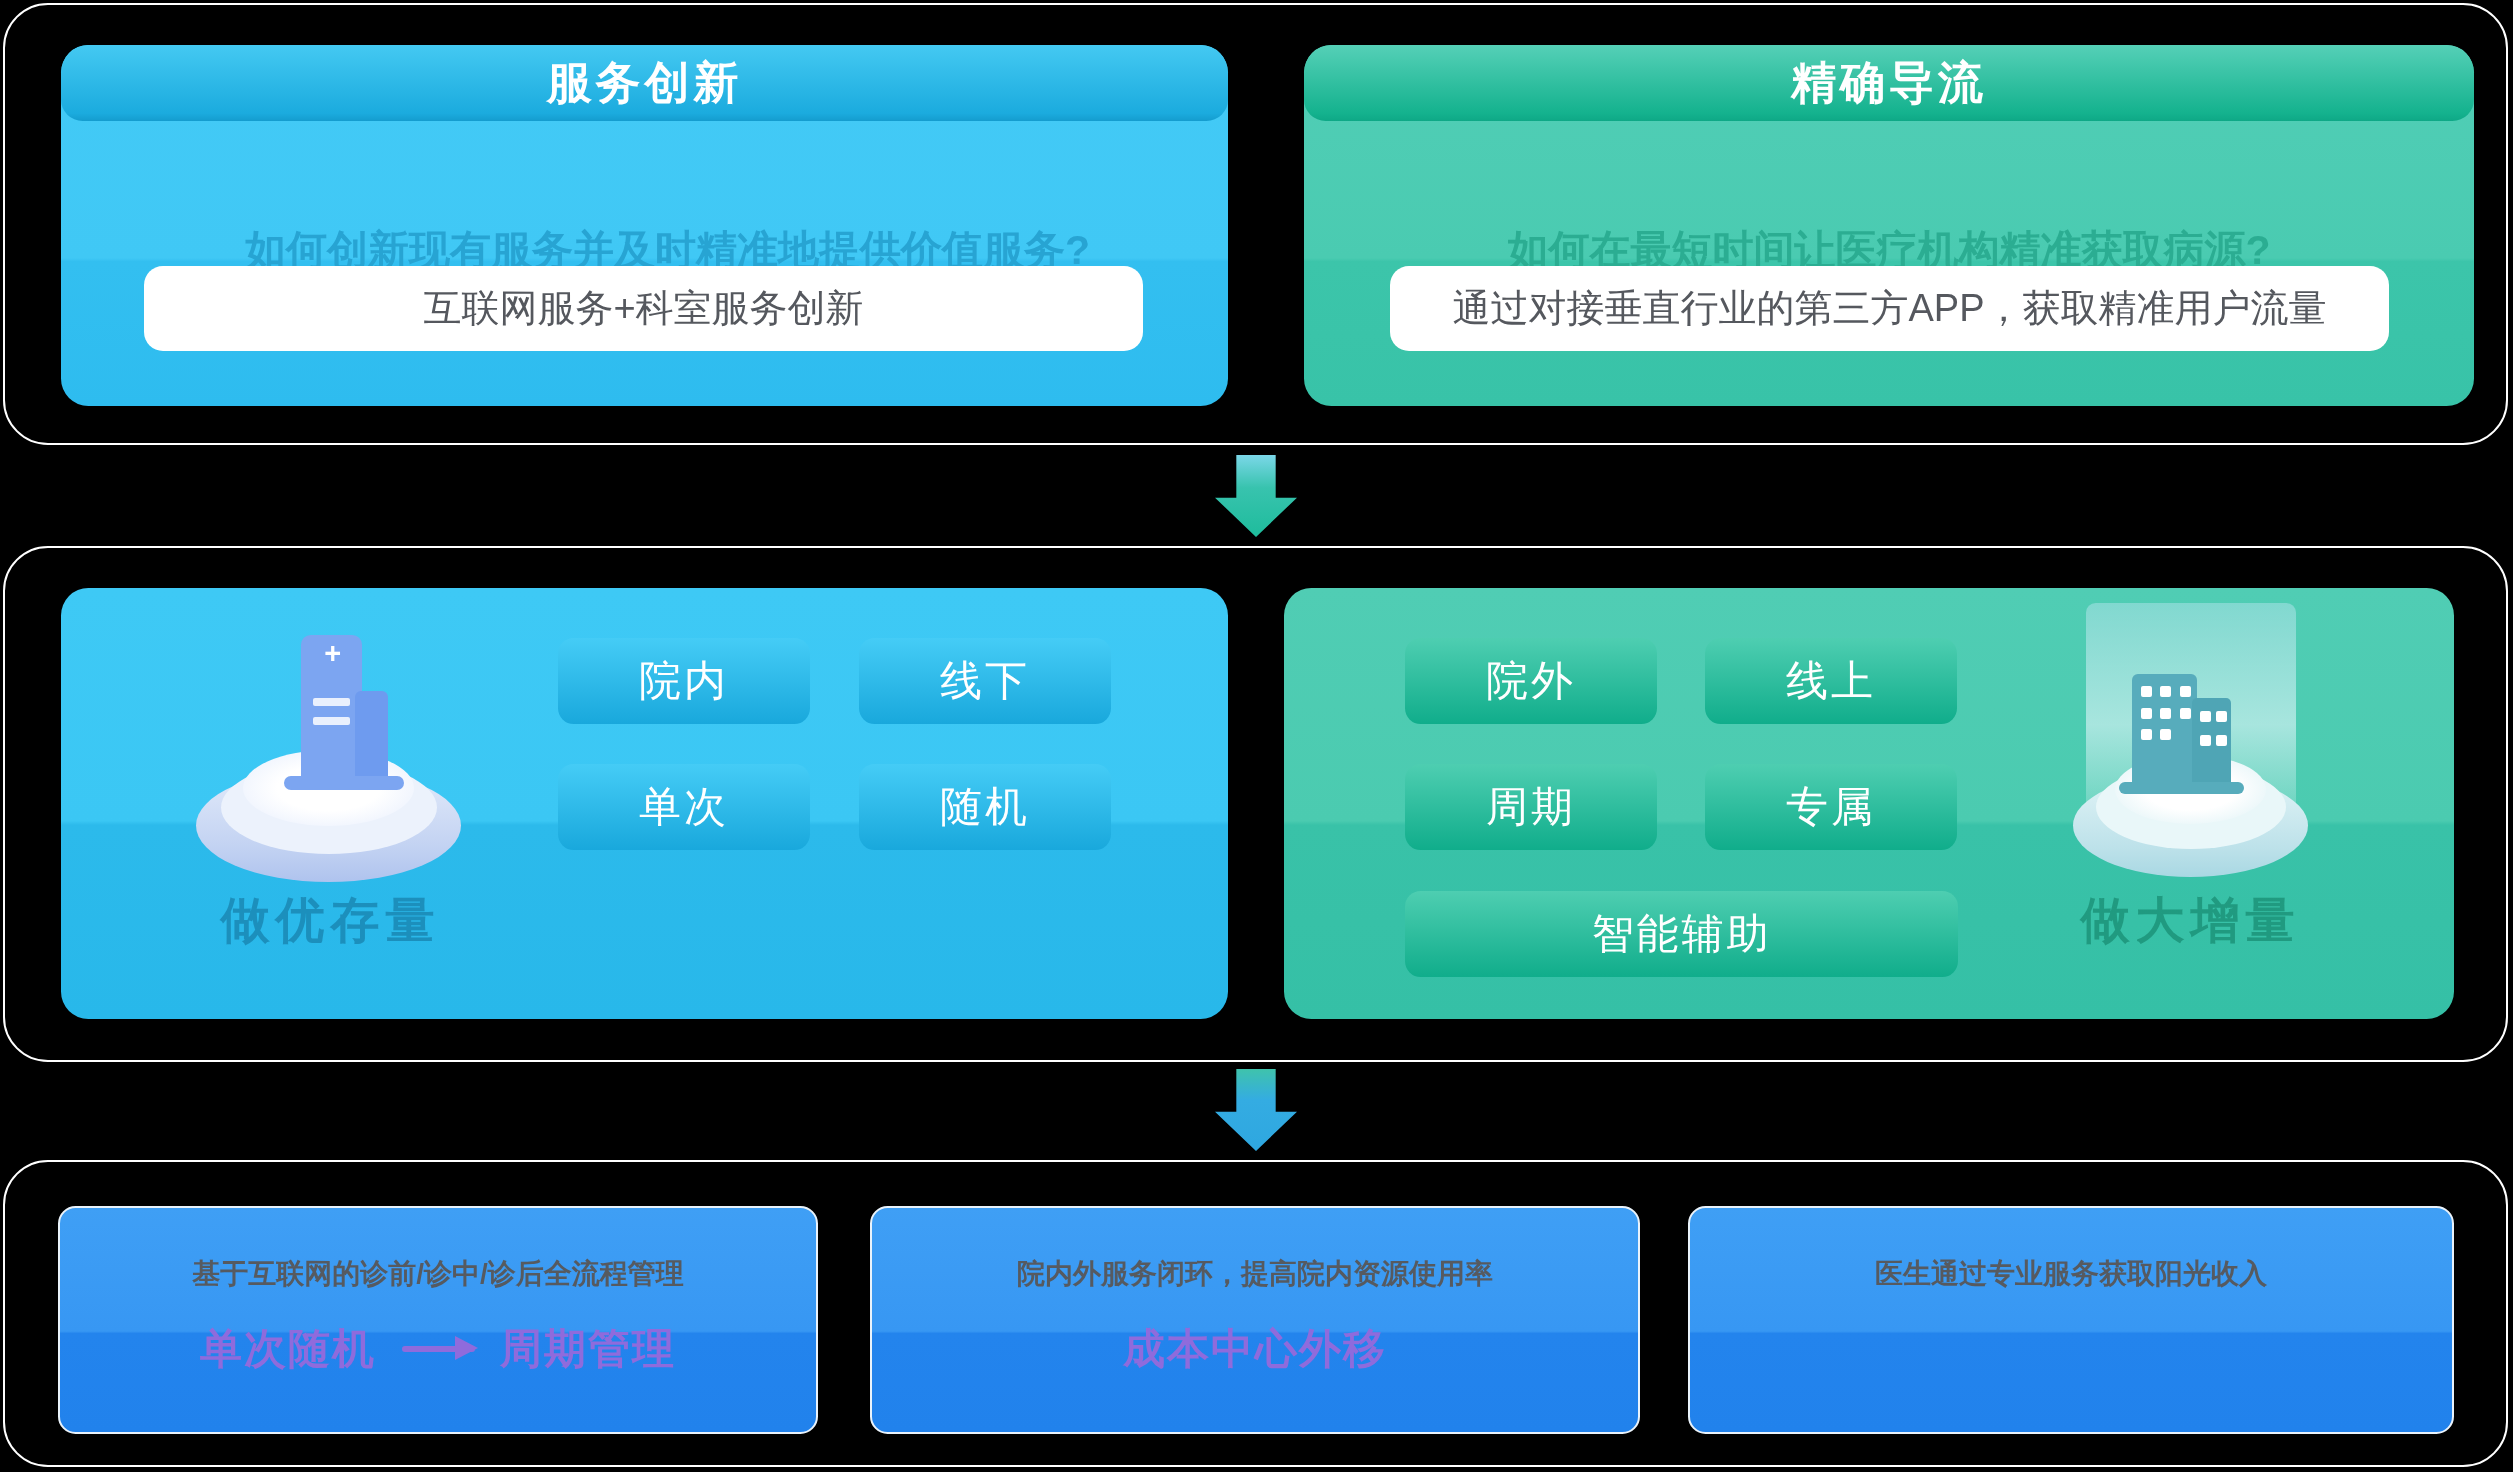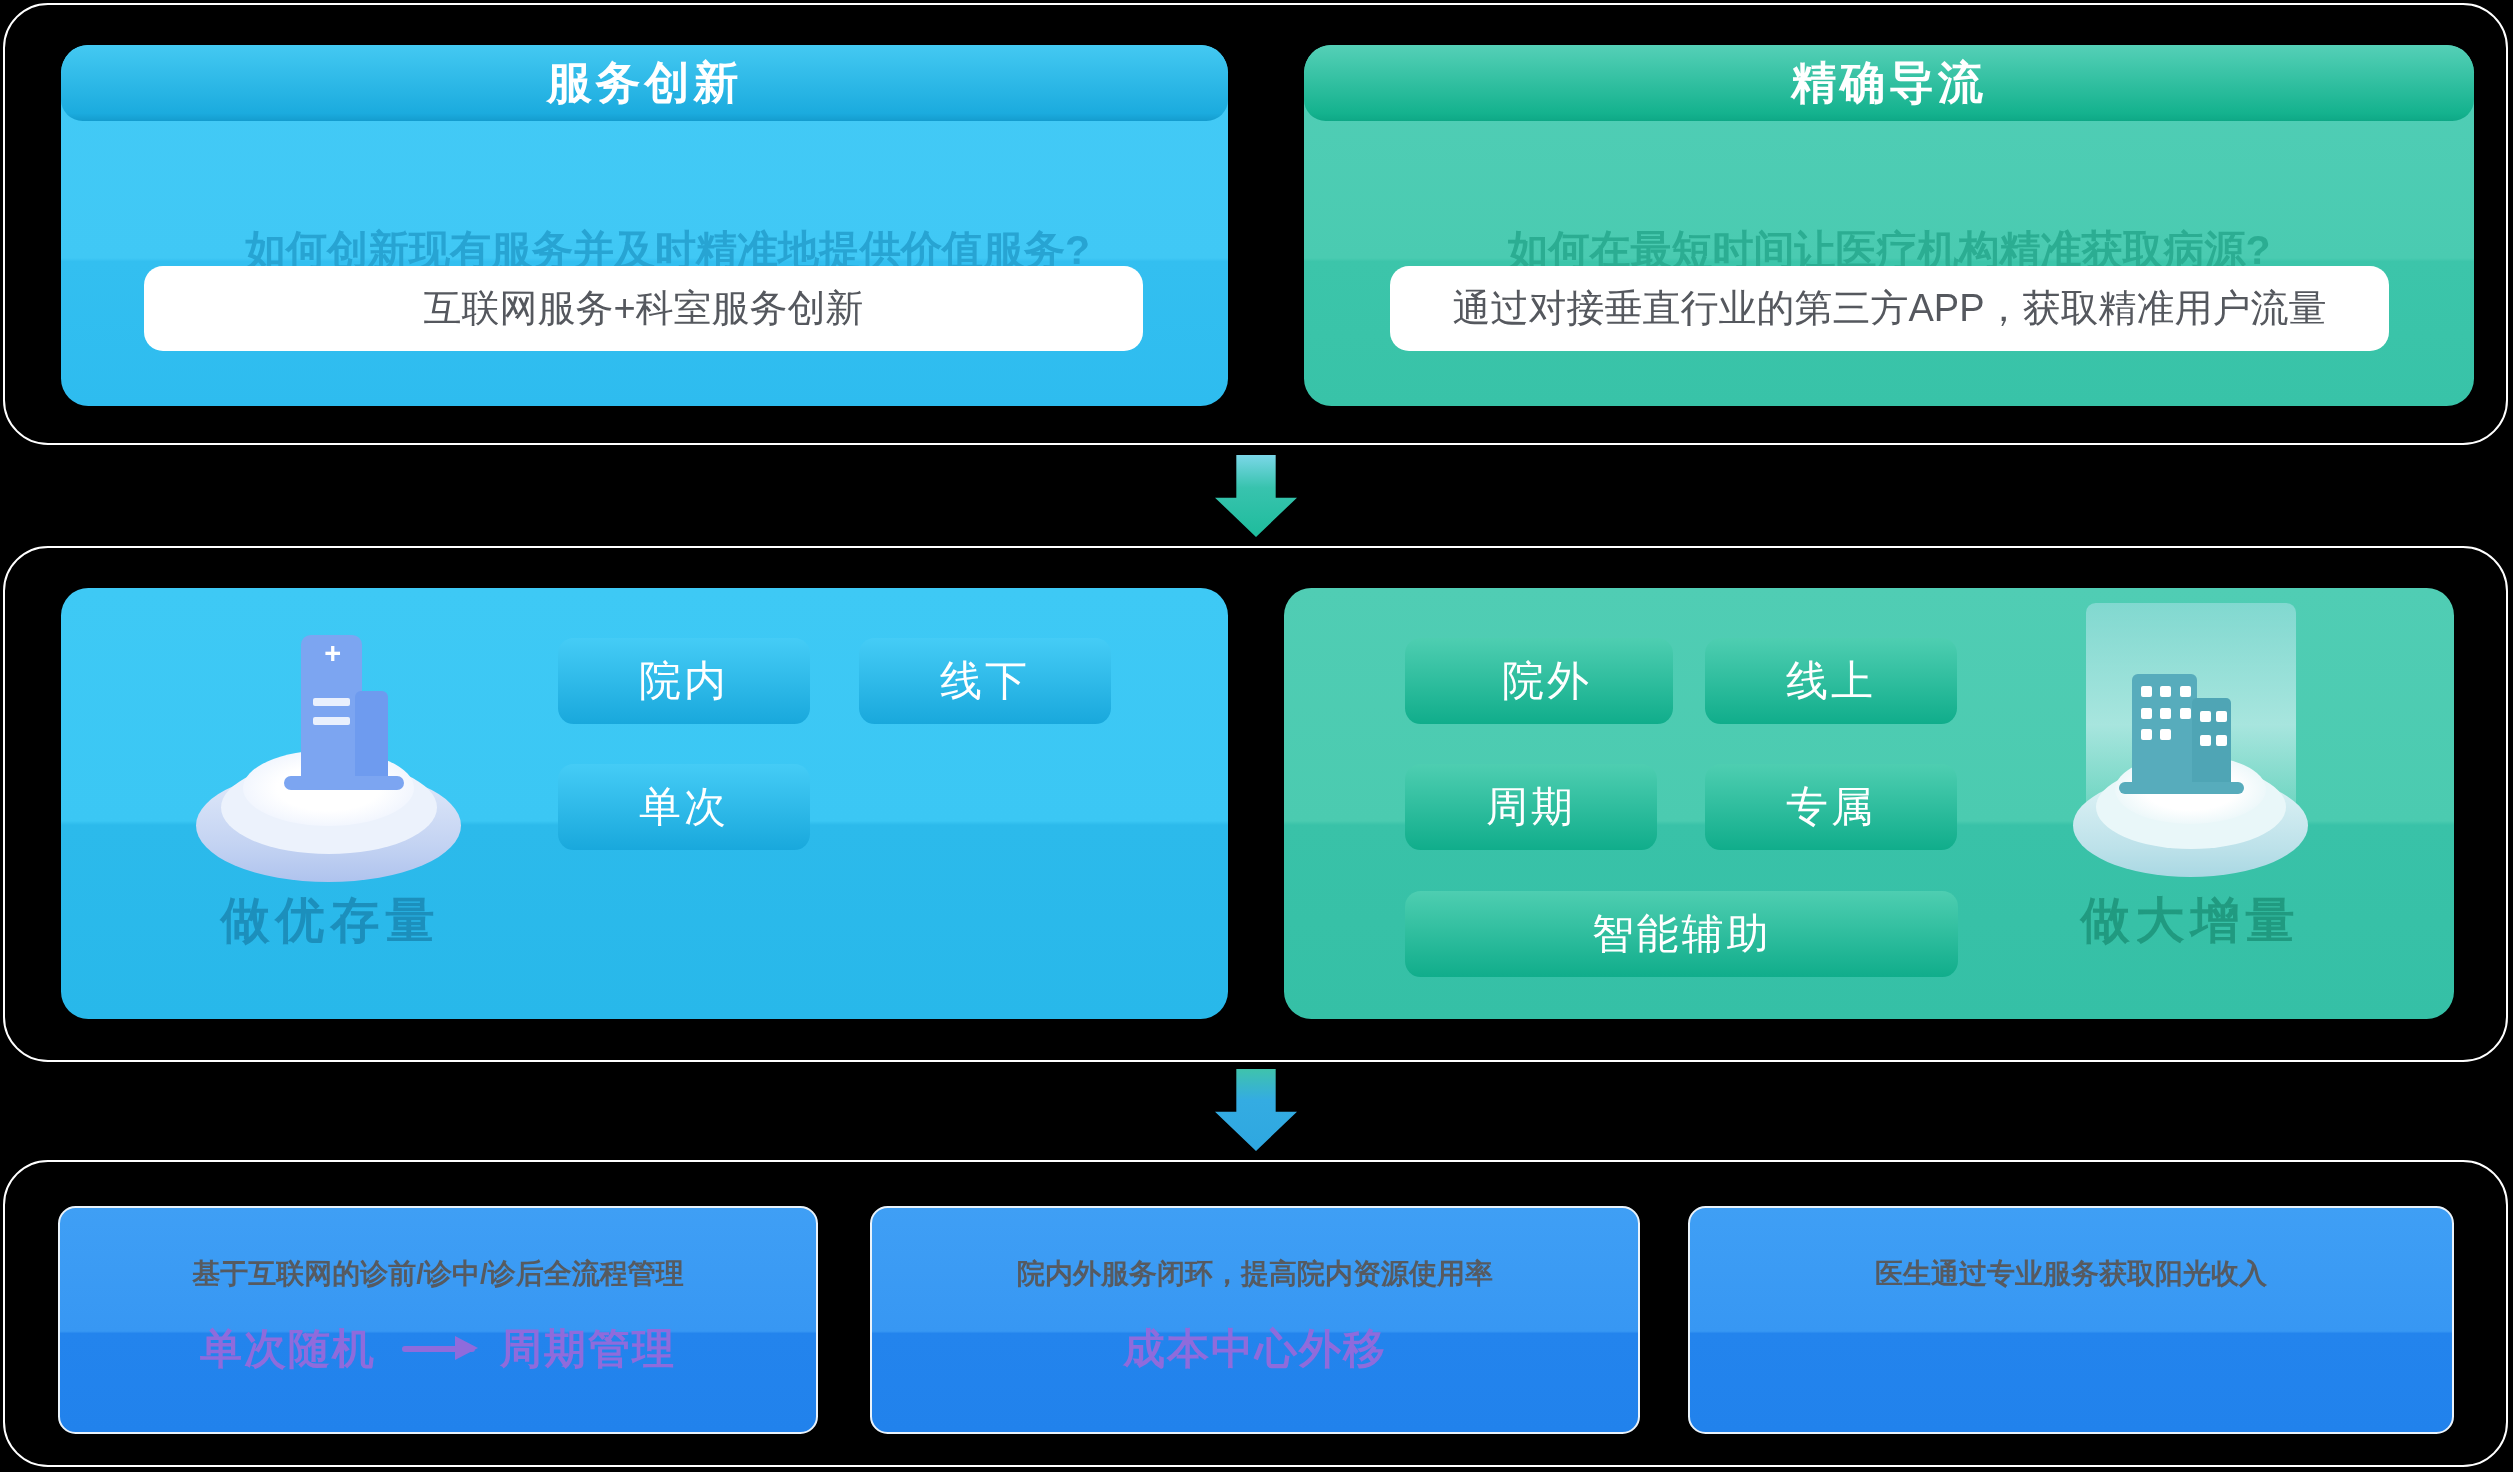--- a/index.html
+++ b/index.html
@@ -135,20 +135,21 @@
       <div class="building-main"></div>
       <div class="building-side"></div>
       <div class="building-base"></div>
       <div class="cross">+</div>
       <div class="win w1"></div>
       <div class="win w2"></div>
     </div>
     <div class="tag tag-blue" style="left:497px;top:50px;">院内</div>
     <div class="tag tag-blue" style="left:798px;top:50px;">线下</div>
     <div class="tag tag-blue" style="left:497px;top:176px;">单次</div>
+    <div class="tag tag-blue" style="left:798px;top:176px;">随机</div>
     <div class="caption" id="caption-stock">做优存量</div>
   </div>
 
   <div class="card" id="card-growth">
     <div id="growth-icon">
       <div class="beam"></div>
       <div class="pedestal disc-outer"></div>
       <div class="pedestal disc-mid"></div>
       <div class="pedestal disc-top"></div>
       <div class="building-main"></div>
@@ -160,21 +161,21 @@
       <div class="w wa4"></div>
       <div class="w wa5"></div>
       <div class="w wa6"></div>
       <div class="w wa7"></div>
       <div class="w wa8"></div>
       <div class="w wb1"></div>
       <div class="w wb2"></div>
       <div class="w wb3"></div>
       <div class="w wb4"></div>
     </div>
-    <div class="tag tag-green" style="left:121px;top:50px;padding-left:16px;">院外</div>
+    <div class="tag tag-green" style="left:121px;top:50px;">院外</div>
     <div class="tag tag-green" style="left:421px;top:50px;">线上</div>
     <div class="tag tag-green" style="left:121px;top:176px;">周期</div>
     <div class="tag tag-green" style="left:421px;top:176px;">专属</div>
     <div class="tag tag-green wide" style="left:121px;top:303px;">智能辅助</div>
     <div class="caption" id="caption-growth">做大增量</div>
   </div>
 
   <div class="flow-arrow" id="flow-arrow-2"></div>
 
   <div class="bcard" id="bcard-1">

